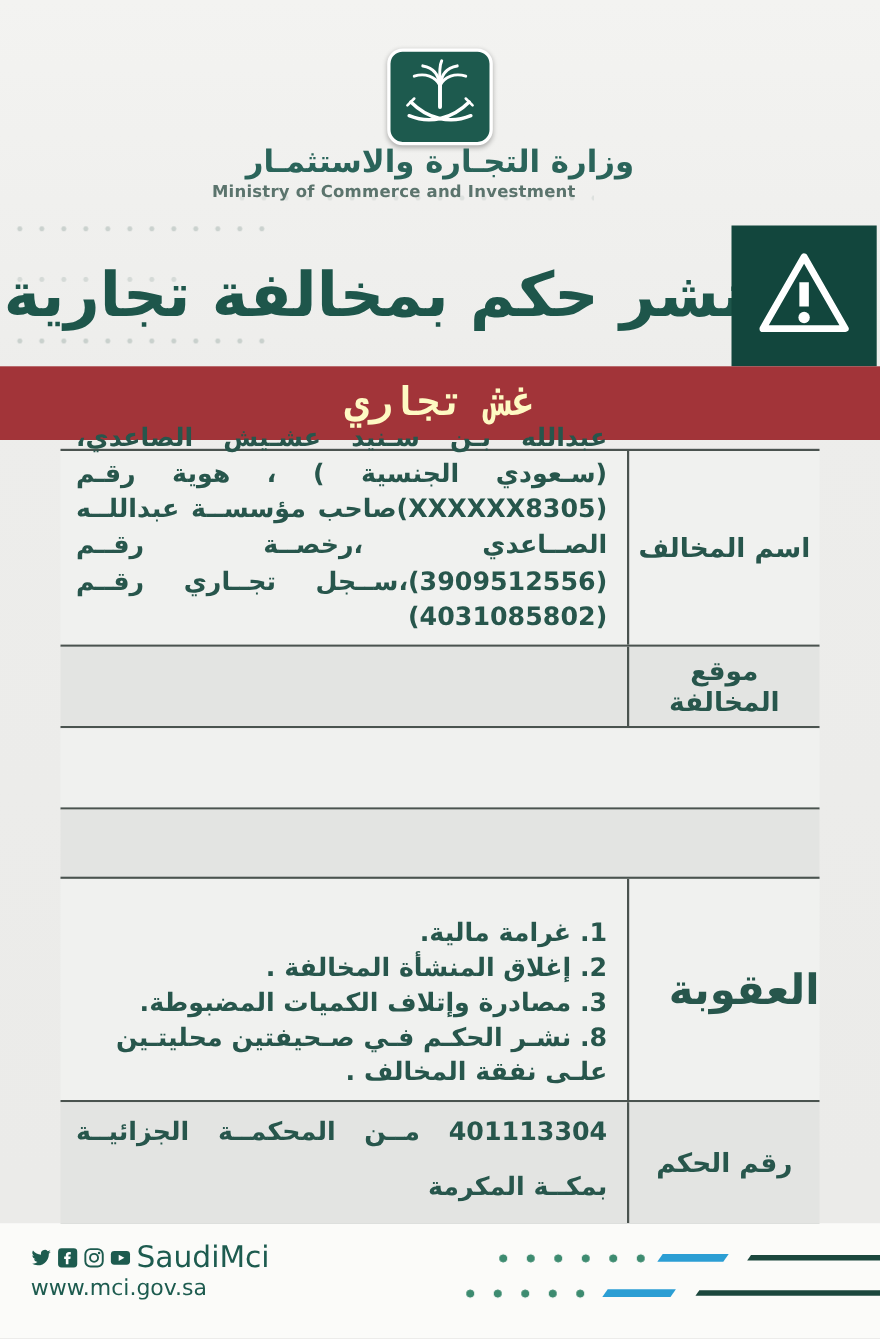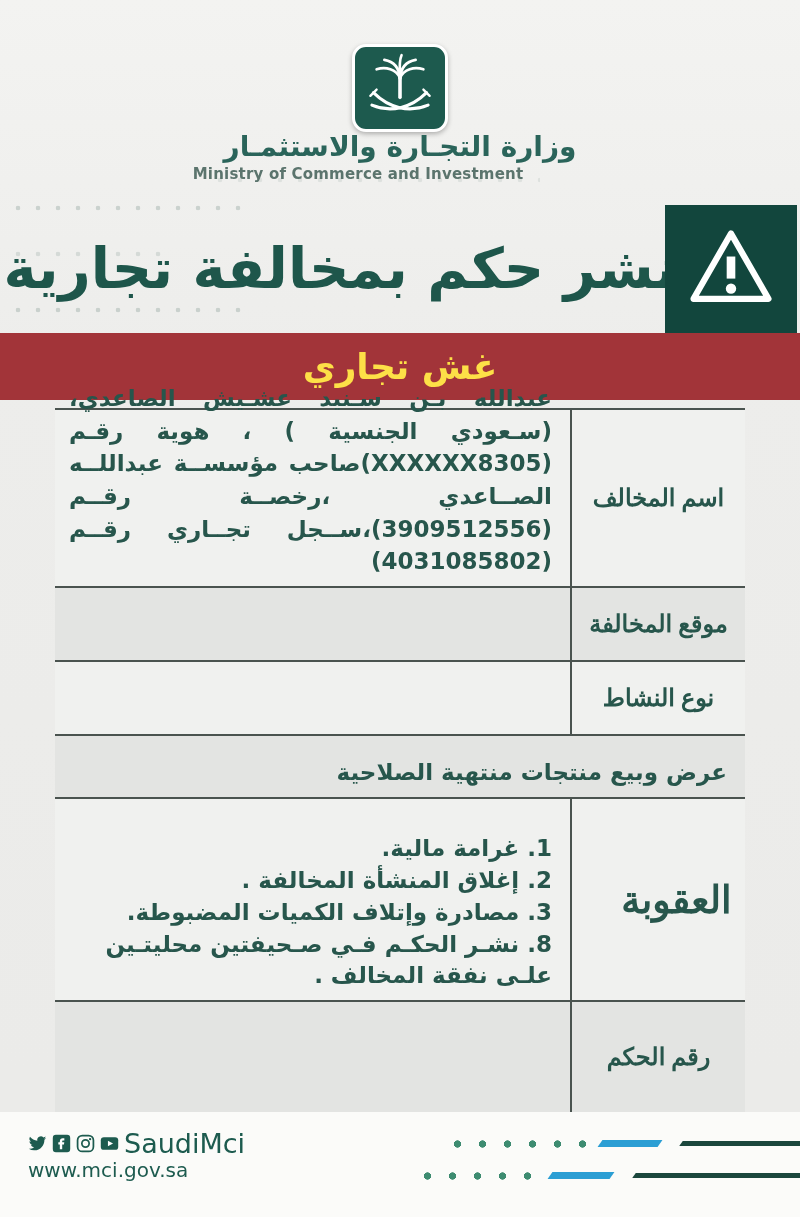--- a/index.html
+++ b/index.html
@@ -42,35 +42,35 @@
   }
   .warning-box{
     position:absolute;left:665px;top:205px;width:132px;height:128px;
     background:#12463d;display:flex;align-items:center;justify-content:center;
   }
   
   .red-band{
     position:absolute;left:0;top:333px;width:800px;height:67px;
     background:#a23439;display:flex;align-items:center;justify-content:center;
   }
-  .red-band span{color:#fde047;font-size:36px;font-weight:700;direction:rtl;}
+  .red-band span{color:#fef9c3;font-size:36px;font-weight:700;direction:rtl;font-family:Liberation Mono, monospace;}
   
   .vtable{
     position:absolute;left:55px;top:408px;width:690px;direction:rtl;
     border-top:2px solid #4a534f;color:#27564c;
   }
   .trow{display:flex;border-bottom:2px solid #4a534f;}
   .trow:nth-child(odd){background:#f0f1ef;}
   .trow:nth-child(even){background:#e3e4e2;}
   .r1{height:178px;} .r2{height:74px;} .r3{height:74px;}
   .r4{height:63px;} .r5{height:203px;} .r6{height:112px;}
   .lbl{
     width:175px;flex:0 0 175px;border-inline-end:2px solid #4a534f;
     display:flex;align-items:center;justify-content:center;
-    font-size:24px;font-weight:700;text-align:center;padding:0 6px;font-family:Liberation Serif, serif;
+    font-size:24px;font-weight:700;text-align:center;padding:0 6px;
   }
   .r5 .lbl{font-size:38px;padding-left:42px;}
   .val{
     flex:1;display:flex;align-items:flex-end;
     padding:16px 18px 8px 14px;font-size:23px;font-weight:700;line-height:1.42;
   }
   .val>span{width:100%;}
   .val-justify>span{text-align:justify;}
   .val-start>span{text-align:right;}
   .val-pre>span{white-space:pre-line;text-align:right;line-height:1.38;}
@@ -153,41 +153,40 @@
       <div class="val val-justify">
           <span>عبدالله بـن سـنيد عشـيش الصاعدي، (سـعودي الجنسية ) ، هوية رقـم (XXXXXX8305)صاحب مؤسســة عبداللــه الصــاعدي ،رخصــة رقــم (3909512556)،ســجل تجــاري رقــم (4031085802)</span>
         </div>
     </div>
 
     <div class="trow r2">
       <div class="lbl">موقع المخالفة</div>
     </div>
 
     <div class="trow r3">
-      <div class="lbl">نوع النشاط</div>
     </div>
 
     <div class="trow r4">
-      <div class="val val-start">
-          <span>عرض وبيع منتجات منتهية الصلاحية</span>
-        </div>
     </div>
 
     <div class="trow r5">
       <div class="lbl">العقوبة</div>
       <div class="val val-pre">
           <span>1. غرامة مالية.
 2. إغلاق المنشأة المخالفة .
 3. مصادرة وإتلاف الكميات المضبوطة.
 8. نشـر الحكـم فـي صـحيفتين محليتـين علـى نفقة المخالف .</span>
         </div>
     </div>
 
     <div class="trow r6">
       <div class="lbl">رقم الحكم</div>
+      <div class="val val-justify">
+          <span>401113304 مــن المحكمــة الجزائيــة بمكــة المكرمة</span>
+        </div>
     </div>
 
   </div>
 
   <div class="footer-band"></div>
 
   <div class="social-row">
     <svg class="sicon" viewBox="0 0 24 24">
       <path fill="#1d5b4f" d="M23 4.9c-.8.4-1.7.6-2.6.8a4.5 4.5 0 0 0 2-2.5c-.9.5-1.8.9-2.9 1.1a4.5 4.5 0 0 0-7.7 4.1A12.8 12.8 0 0 1 2.5 3.6a4.5 4.5 0 0 0 1.4 6 4.4 4.4 0 0 1-2-.6v.1a4.5 4.5 0 0 0 3.6 4.4 4.6 4.6 0 0 1-2 .1 4.5 4.5 0 0 0 4.2 3.1A9 9 0 0 1 1 18.6a12.7 12.7 0 0 0 6.9 2c8.3 0 12.8-6.9 12.8-12.8v-.6c.9-.6 1.6-1.4 2.3-2.3z"></path>
     </svg>

